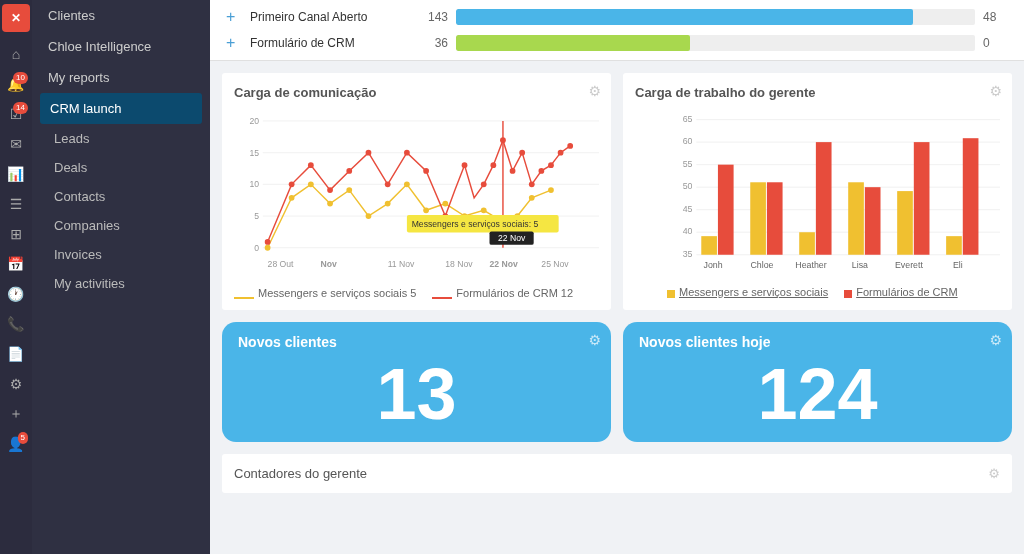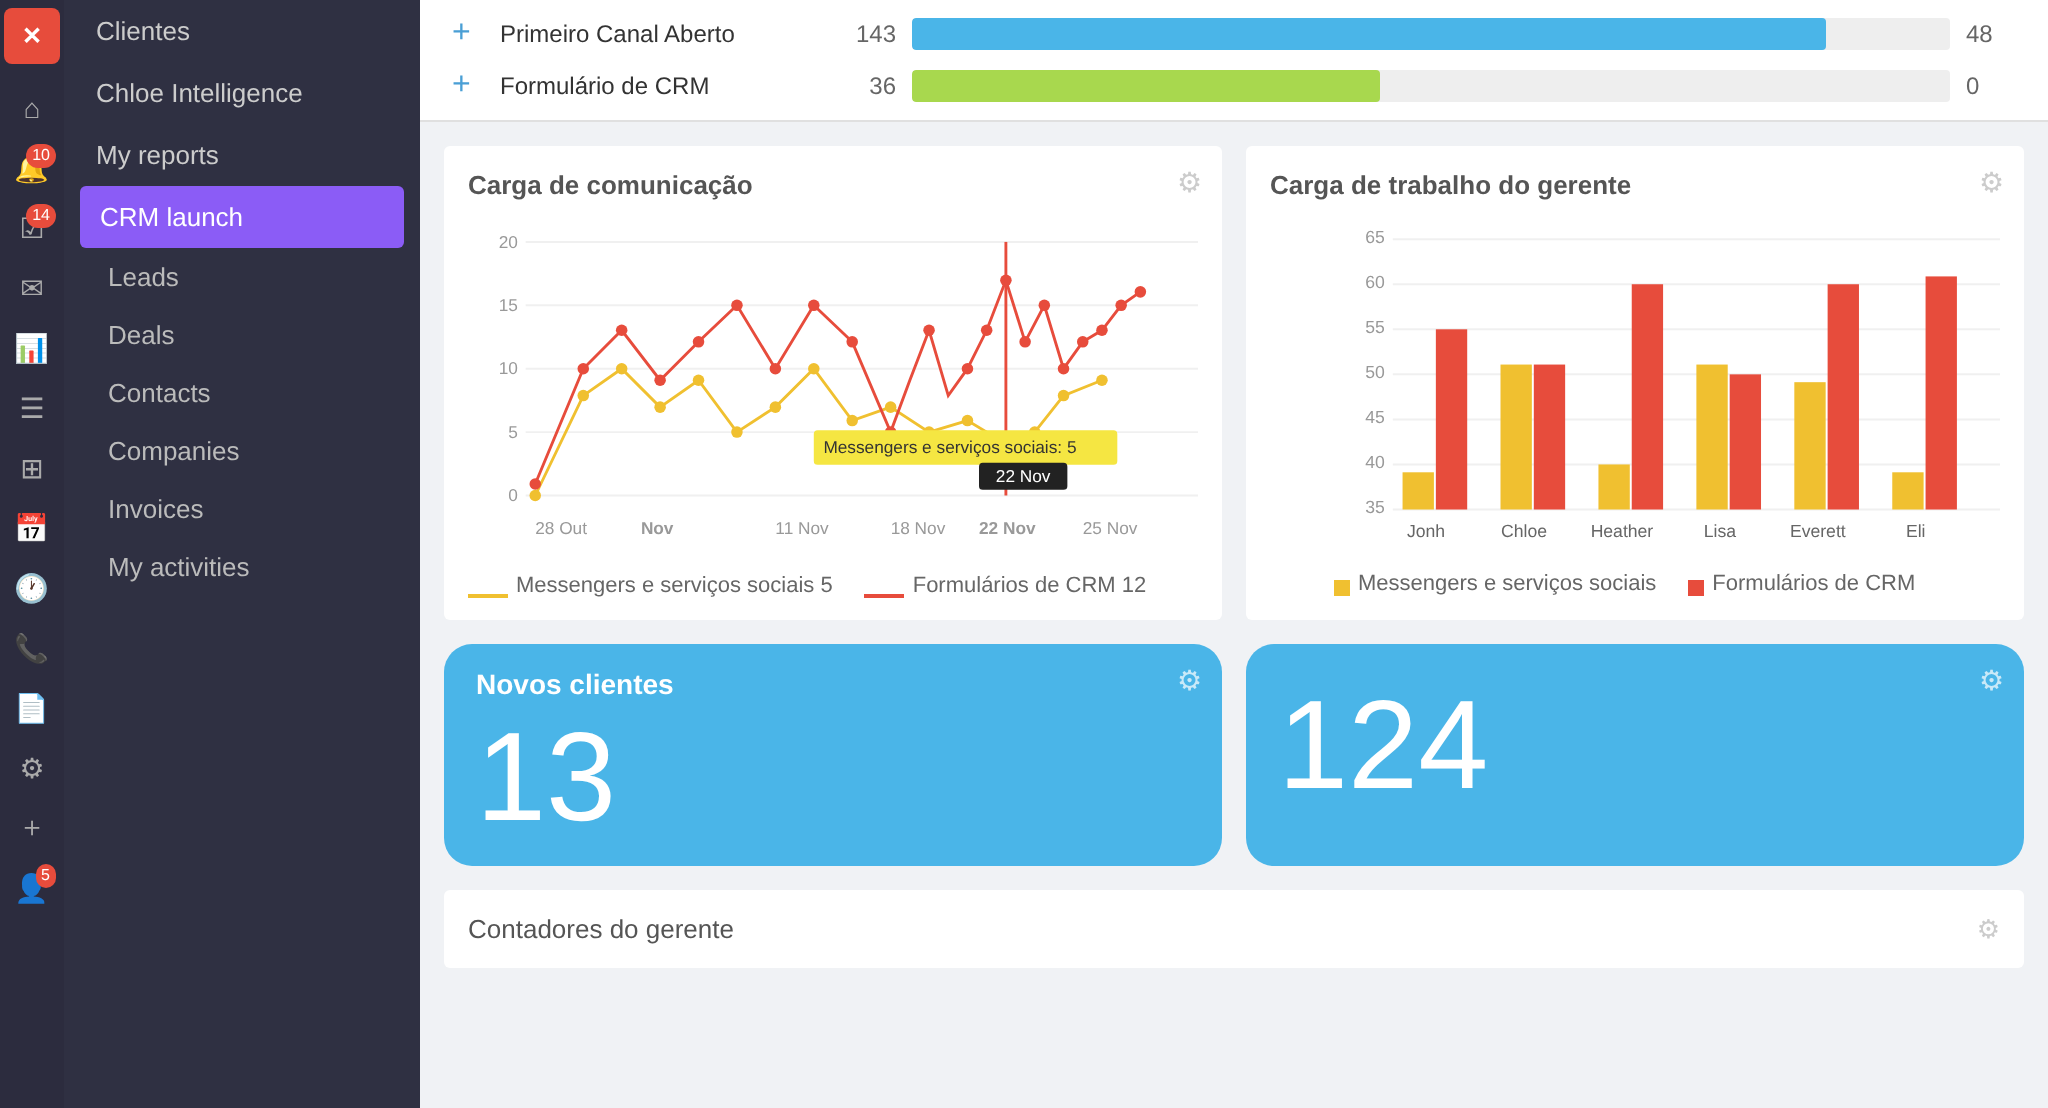--- a/index.html
+++ b/index.html
@@ -62,21 +62,21 @@
       flex-direction: column;
       flex-shrink: 0;
     }
     .sidebar-item {
       padding: 8px 16px;
       cursor: pointer;
       font-size: 13px;
       color: #ccc;
     }
     .sidebar-item.active {
-      background: #8b5cf6;
+      background: #0c4a6e;
       color: white;
       border-radius: 3px;
       margin: 0 8px;
       padding: 8px 10px;
     }
     .sidebar-sub-item {
       padding: 7px 16px 7px 22px;
       cursor: pointer;
       font-size: 13px;
       color: #bbb;
@@ -211,23 +211,23 @@
       font-size: 14px;
       font-weight: bold;
       margin-bottom: 4px;
     }
     .metric-card-subtitle {
       font-size: 11px;
       opacity: 0.85;
       text-align: right;
     }
     .metric-card-value {
-      font-size: 63px;
-      font-weight: 400;
-      text-align: left;
+      font-size: 72px;
+      font-weight: 700;
+      text-align: center;
       line-height: 1;
       margin-top: 8px;
     }
     .metric-gear {
       position: absolute;
       top: 10px;
       right: 10px;
       color: rgba(255,255,255,0.7);
       cursor: pointer;
       font-size: 14px;
@@ -439,40 +439,41 @@
           <text x="197" y="162" font-size="9" fill="#666" text-anchor="middle">Lisa</text>
 
           <rect x="235" y="83" width="16" height="65" fill="#f0c030"></rect>
           <rect x="252" y="33" width="16" height="115" fill="#e74c3c"></rect>
           <text x="247" y="162" font-size="9" fill="#666" text-anchor="middle">Everett</text>
 
           <rect x="285" y="129" width="16" height="19" fill="#f0c030"></rect>
           <rect x="302" y="29" width="16" height="119" fill="#e74c3c"></rect>
           <text x="297" y="162" font-size="9" fill="#666" text-anchor="middle">Eli</text>
         </svg>
-        <div class="chart-legend" style="margin-top:0;">
+        <div class="chart-legend" style="margin-top:0;text-decoration:underline;">
           <div class="legend-item">
             <div class="legend-dot" style="background:#f0c030;border-radius:0;"></div>
             <span>Messengers e serviços sociais</span>
           </div>
           <div class="legend-item">
             <div class="legend-dot" style="background:#e74c3c;border-radius:0;"></div>
             <span>Formulários de CRM</span>
           </div>
         </div>
       </div>
     </div>
 
     <div class="metric-card">
       <div class="metric-card-title">Novos clientes</div>
       <span class="metric-gear">⚙</span>
       <div class="metric-card-value">13</div>
     </div>
 
     <div class="metric-card">
+      <div class="metric-card-title">Novos clientes hoje</div>
       <span class="metric-gear">⚙</span>
       <div class="metric-card-value">124</div>
     </div>
 
   </div>
 
   <div class="bottom-section">
     <div class="bottom-title">Contadores do gerente</div>
     <span style="color:#ccc;cursor:pointer;">⚙</span>
   </div>

